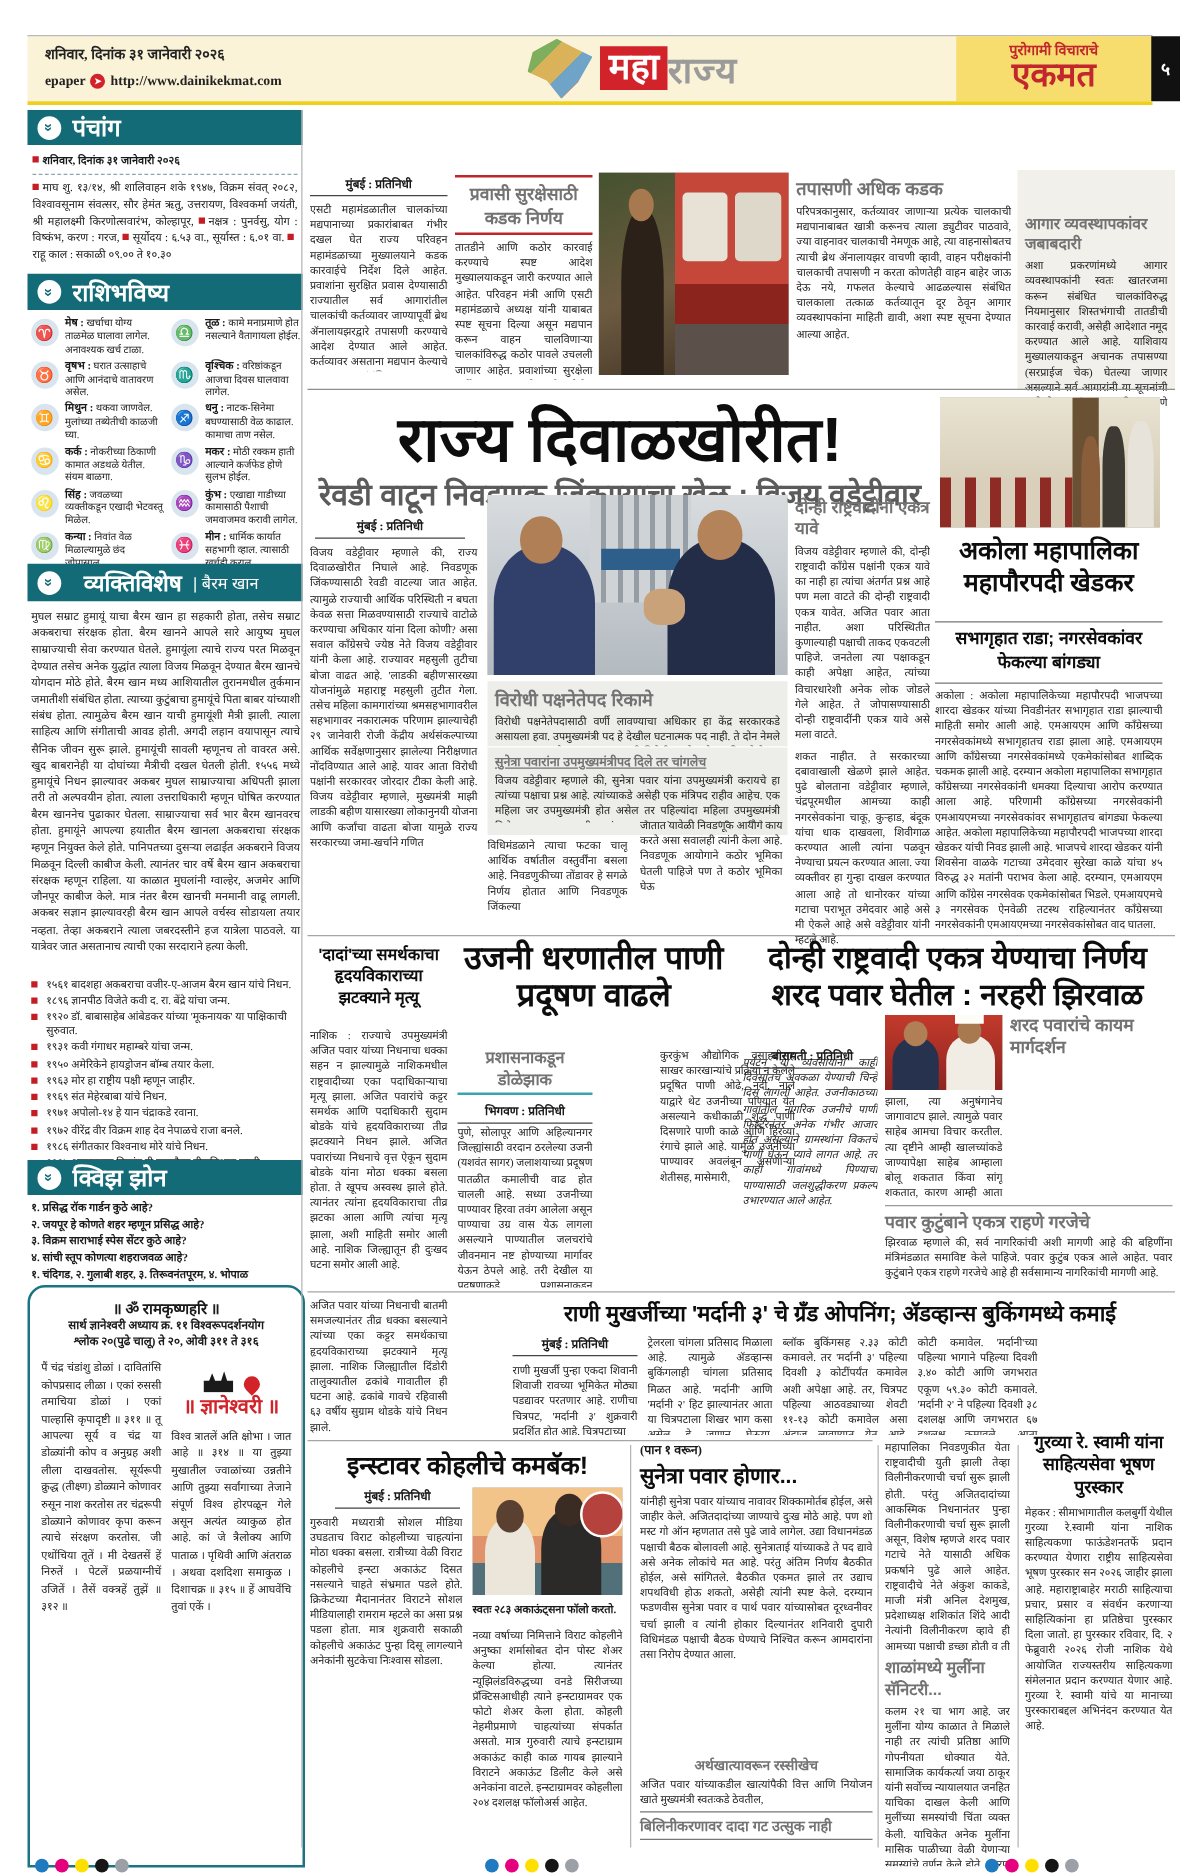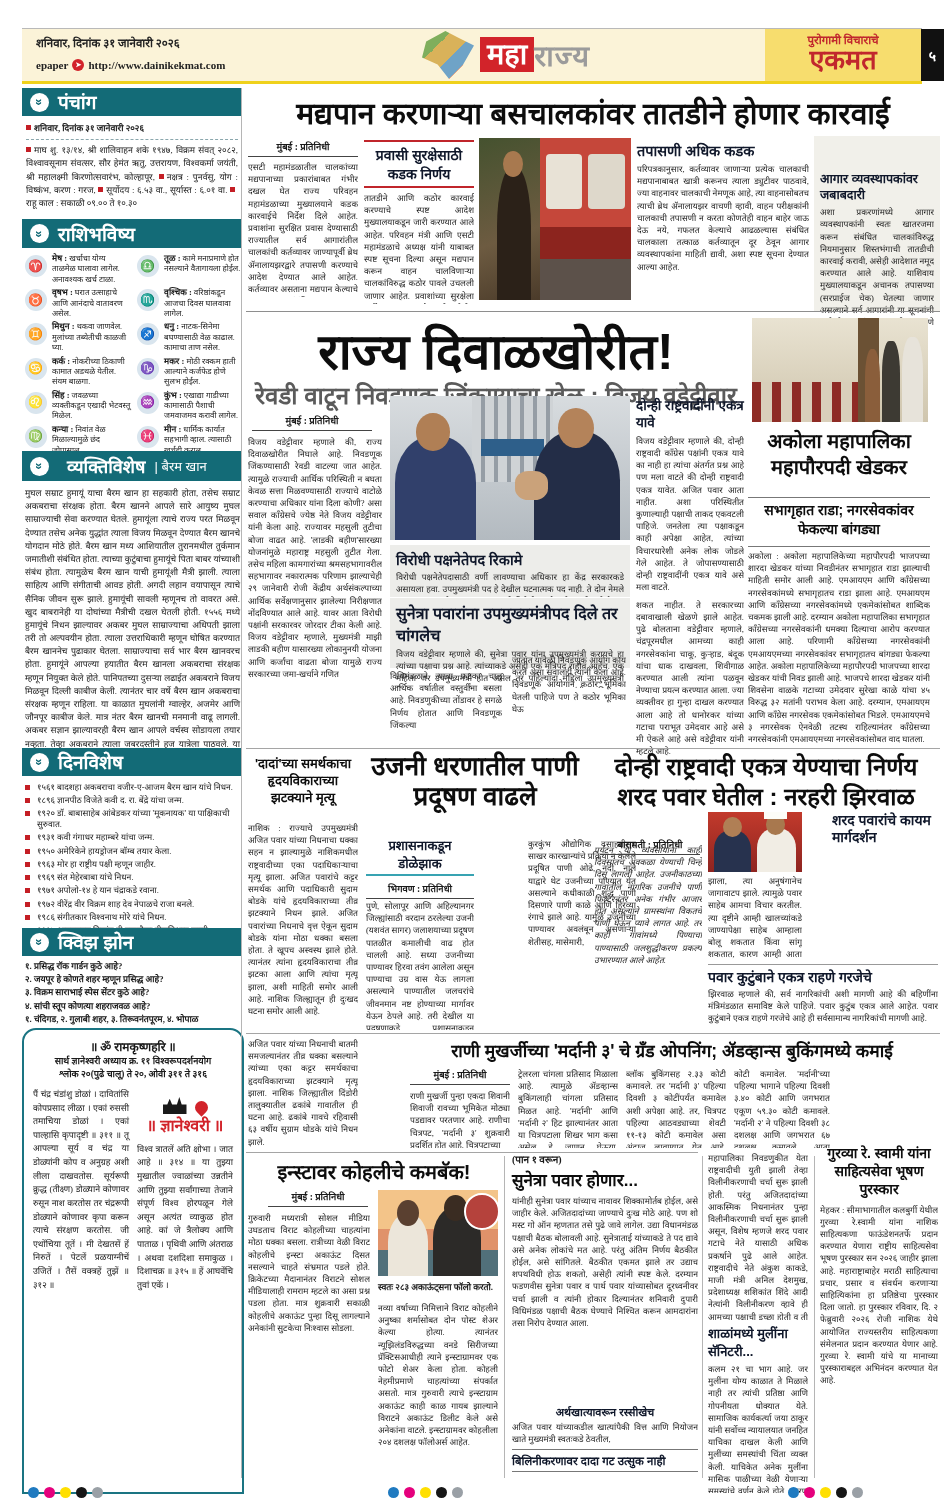--- a/index.html
+++ b/index.html
@@ -53,21 +53,21 @@
           clip-path:polygon(0 100%,0 45%,20% 45%,30% 10%,40% 45%,60% 45%,70% 0,80% 45%,100% 45%,100% 100%);}
   .pin{display:inline-block;width:13px;height:13px;background:#d2232a;border-radius:50% 50% 50% 0;transform:rotate(-45deg);}
   .dny-text{color:#d2232a;font-weight:bold;font-size:16px;}
   
   .headline{font-weight:bold;color:#0d0d0d;font-family:"Liberation Sans",sans-serif;}
   .col-txt{font-size:8.6px;line-height:1.42;text-align:justify;color:#1c1c1c;overflow:hidden;}
   .date-l{font-size:9.5px;font-weight:bold;text-align:center;border-bottom:1px solid #444;
           padding-bottom:3px;margin-bottom:4px;}
   .gray-bg{background:#ededea;}
   .boxpad{padding:4px 6px;}
-  .sub-t{font-weight:bold;font-family:"Liberation Sans",sans-serif;color:#0f172a;}
+  .sub-t{font-weight:bold;font-family:"Liberation Sans",sans-serif;color:#737373;}
   .red-rules{border-top:2px solid #c0252b;}
   .hline{background:#8e8e8e;height:1px;}
   .vline{background:#b5b5b5;width:1px;}
   .photo{position:absolute;overflow:hidden;background:#b9b2a6;}
   .fig{position:absolute;}
   .cap{font-size:8.8px;font-weight:bold;line-height:1.3;}
   .dots{position:absolute;display:flex;gap:5px;}
   .dot{width:11px;height:11px;border-radius:50%;}
   .d1{background:#1f7ac0;}.d2{background:#e5007d;}.d3{background:#ffdf00;}.d4{background:#161616;}.d5{background:#9aa0a6;}
 </style>
@@ -173,26 +173,20 @@
   <div class="abs sec-head" style="left:22px;top:451px;width:204px;height:30px;font-size:18px;">
     <span class="sec-ic">
         <span>»</span>
       </span>
     <span></span>
     <span>व्यक्तिविशेष</span>
     <span style="font-weight:normal;font-size:13px;">| <span>बैरम खान</span></span>
   </div>
   <div class="abs small-txt" style="left:25px;top:487px;width:215px;height:256px;">मुघल सम्राट हुमायूं याचा बैरम खान हा सहकारी होता, तसेच सम्राट अकबराचा संरक्षक होता. बैरम खानने आपले सारे आयुष्य मुघल साम्राज्याची सेवा करण्यात घेतले. हुमायूंला त्याचे राज्य परत मिळवून देण्यात तसेच अनेक युद्धांत त्याला विजय मिळवून देण्यात बैरम खानचे योगदान मोठे होते. बैरम खान मध्य आशियातील तुरानमधील तुर्कमान जमातीशी संबंधित होता. त्याच्या कुटुंबाचा हुमायूंचे पिता बाबर यांच्याशी संबंध होता. त्यामुळेच बैरम खान याची हुमायूंशी मैत्री झाली. त्याला साहित्य आणि संगीताची आवड होती. अगदी लहान वयापासून त्याचे सैनिक जीवन सुरू झाले. हुमायूंची सावली म्हणूनच तो वावरत असे. खुद बाबरानेही या दोघांच्या मैत्रीची दखल घेतली होती. १५५६ मध्ये हुमायूंचे निधन झाल्यावर अकबर मुघल साम्राज्याचा अधिपती झाला तरी तो अल्पवयीन होता. त्याला उत्तराधिकारी म्हणून घोषित करण्यात बैरम खाननेच पुढाकार घेतला. साम्राज्याचा सर्व भार बैरम खानवरच होता. हुमायूंने आपल्या हयातीत बैरम खानला अकबराचा संरक्षक म्हणून नियुक्त केले होते. पानिपतच्या दुसऱ्या लढाईत अकबराने विजय मिळवून दिल्ली काबीज केली. त्यानंतर चार वर्षे बैरम खान अकबराचा संरक्षक म्हणून राहिला. या काळात मुघलांनी ग्वाल्हेर, अजमेर आणि जौनपूर काबीज केले. मात्र नंतर बैरम खानची मनमानी वाढू लागली. अकबर सज्ञान झाल्यावरही बैरम खान आपले वर्चस्व सोडायला तयार नव्हता. तेव्हा अकबराने त्याला जबरदस्तीने हज यात्रेला पाठवले. या यात्रेवर जात असतानाच त्याची एका सरदाराने हत्या केली.</div>
 
-  <div class="abs sec-head" style="left:22px;top:748px;width:204px;height:28px;font-size:19px;">
-    <span class="sec-ic">
-        <span>»</span>
-      </span>
-    <span>दिनविशेष</span>
-  </div>
   <div class="abs" style="left:25px;top:782px;width:215px;height:144px;">
     <div class="din-item">
         <span class="sq"></span>
         <span>१५६१  बादशहा अकबराचा वजीर-ए-आजम बैरम खान यांचे निधन.</span>
       </div>
     <div class="din-item">
         <span class="sq"></span>
         <span>१८९६  ज्ञानपीठ विजेते कवी द. रा. बेंद्रे यांचा जन्म.</span>
       </div>
     <div class="din-item">
@@ -263,21 +257,20 @@
             </div>
           <div class="dny-text">॥ <span>ज्ञानेश्वरी</span> ॥</div>
         </div>
         <span>विश्व त्रातलें अति क्षोभा । जात आहे ॥ ३१४ ॥ या तुझ्या मुखातील ज्वाळांच्या उन्नतीने आणि तुझ्या सर्वांगाच्या तेजाने संपूर्ण विश्व होरपळून गेले असून अत्यंत व्याकुळ होत आहे. कां जे त्रैलोक्य आणि पाताळ । पृथिवी आणि अंतराळ । अथवा दशदिशा समाकुळ । दिशाचक्र ॥ ३१५ ॥ हें आघवेंचि तुवां एकें ।</span>
       </div>
     </div>
   </div>
 
   <div class="abs vline" style="left:241px;top:88px;height:1390px;"></div>
 
-  <div class="abs headline" style="left:246px;top:92px;width:694px;height:42px;font-size:30px;text-align:center;">मद्यपान करणाऱ्या बसचालकांवर तातडीने होणार कारवाई</div>
 
   <div class="abs" style="left:248px;top:140px;width:110px;height:160px;">
     <div class="date-l">मुंबई : प्रतिनिधी</div>
     <div class="col-txt" style="height:136px;">एसटी महामंडळातील चालकांच्या मद्यपानाच्या प्रकारांबाबत गंभीर दखल घेत राज्य परिवहन महामंडळाच्या मुख्यालयाने कडक कारवाईचे निर्देश दिले आहेत. प्रवाशांना सुरक्षित प्रवास देण्यासाठी राज्यातील सर्व आगारांतील चालकांची कर्तव्यावर जाण्यापूर्वी ब्रेथ ॲनालायझरद्वारे तपासणी करण्याचे आदेश देण्यात आले आहेत. कर्तव्यावर असताना मद्यपान केल्याचे आढळल्यास संबंधित चालक-वाहक तसेच नियंत्रकांवर तातडीने कारवाई करण्यात येणार आहे.</div>
   </div>
 
   <div class="abs" style="left:364px;top:140px;width:110px;height:160px;">
     <div class="sub-t red-rules" style="font-size:14px;text-align:center;padding:3px 0;border-bottom:2px solid #c0252b;">प्रवासी सुरक्षेसाठी कडक निर्णय</div>
     <div class="col-txt" style="height:112px;margin-top:4px;">तातडीने आणि कठोर कारवाई करण्याचे स्पष्ट आदेश मुख्यालयाकडून जारी करण्यात आले आहेत. परिवहन मंत्री आणि एसटी महामंडळाचे अध्यक्ष यांनी याबाबत स्पष्ट सूचना दिल्या असून मद्यपान करून वाहन चालविणाऱ्या चालकांविरुद्ध कठोर पावले उचलली जाणार आहेत. प्रवाशांच्या सुरक्षेला सर्वोच्च प्राधान्य देत ही मोहीम अधिक कार्यशाळा आणि संबंधित करण्यात आली आहे.</div>
   </div>
@@ -326,21 +319,21 @@
     <div class="sub-t" style="font-size:13.5px;line-height:1.25;">दोन्ही राष्ट्रवादींनी एकत्र यावे</div>
     <div class="col-txt" style="height:158px;margin-top:3px;">विजय वडेट्टीवार म्हणाले की, दोन्ही राष्ट्रवादी काँग्रेस पक्षांनी एकत्र यावे का नाही हा त्यांचा अंतर्गत प्रश्न आहे पण मला वाटते की दोन्ही राष्ट्रवादी एकत्र यावेत. अजित पवार आता नाहीत. अशा परिस्थितीत कुणाल्याही पक्षाची ताकद एकवटली पाहिजे. जनतेला त्या पक्षाकडून काही अपेक्षा आहेत, त्यांच्या विचारधारेशी अनेक लोक जोडले गेले आहेत. ते जोपासण्यासाठी दोन्ही राष्ट्रवादींनी एकत्र यावे असे मला वाटते.</div>
     <div class="col-txt" style="height:162px;margin-top:6px;">शकत नाहीत. ते सरकारच्या दबावाखाली खेळणे झाले आहेत. पुढे बोलताना वडेट्टीवार म्हणाले, चंद्रपूरमधील आमच्या काही नगरसेवकांना चाकू, कुऱ्हाड, बंदूक यांचा धाक दाखवला, शिवीगाळ करण्यात आली त्यांना पळवून नेण्याचा प्रयत्न करण्यात आला. ज्या व्यक्तीवर हा गुन्हा दाखल करण्यात आला आहे तो धानोरकर यांच्या गटाचा पराभूत उमेदवार आहे असे मी ऐकले आहे असे वडेट्टीवार यांनी म्हटले आहे.</div>
   </div>
 
   <div class="abs gray-bg boxpad" style="left:390px;top:545px;width:228px;height:44px;">
     <div class="sub-t" style="font-size:14.5px;">विरोधी पक्षनेतेपद रिकामे</div>
     <div class="col-txt" style="height:26px;margin-top:2px;">विरोधी पक्षनेतेपदासाठी वर्णी लावण्याचा अधिकार हा केंद्र सरकारकडे असायला हवा. उपमुख्यमंत्री पद हे देखील घटनात्मक पद नाही. ते दोन नेमले जातात. पण घटनेत तरतूद असतानाही विरोधी पक्षनेता हे पद रिकामे ठेवता यावर संशोधन करण्याची गरज काय?</div>
   </div>
   <div class="abs gray-bg boxpad" style="left:390px;top:598px;width:228px;height:62px;">
-    <div class="sub-t" style="font-size:16px;">सुनेत्रा पवारांना उपमुख्यमंत्रीपद दिले तर चांगलेच</div>
+    <div class="sub-t" style="font-size:10px;text-decoration:underline;">सुनेत्रा पवारांना उपमुख्यमंत्रीपद दिले तर चांगलेच</div>
     <div class="col-txt" style="height:40px;margin-top:2px;">विजय वडेट्टीवार म्हणाले की, सुनेत्रा पवार यांना उपमुख्यमंत्री करायचे हा त्यांच्या पक्षाचा प्रश्न आहे. त्यांच्याकडे असेही एक मंत्रिपद राहीव आहेच. एक महिला जर उपमुख्यमंत्री होत असेल तर पहिल्यांदा महिला उपमुख्यमंत्री मिळेल याचा आम्हालाही आनंदच आहे. त्यांना उपमुख्यमंत्रीपद दिले तर चांगलीच गोष्ट होईल.</div>
   </div>
   <div class="abs col-txt" style="left:390px;top:670px;width:112px;height:76px;">विधिमंडळाने त्याचा फटका चालू आर्थिक वर्षातील वस्तुर्वींना बसला आहे. निवडणुकीच्या तोंडावर हे सगळे निर्णय होतात आणि निवडणूक जिंकल्या</div>
   <div class="abs col-txt" style="left:512px;top:654px;width:114px;height:76px;">जातात यावेळी निवडणूक आयोग काय करते असा सवालही त्यांनी केला आहे. निवडणूक आयोगाने कठोर भूमिका घेतली पाहिजे पण ते कठोर भूमिका घेऊ</div>
 
   <div class="photo" style="left:752px;top:318px;width:176px;height:104px;">
     <div class="fig" style="left:0;top:0;width:100%;height:100%;background:linear-gradient(180deg,#e9e3d2,#cfc5ad);"></div>
     <div class="fig" style="left:0;top:62%;width:60%;height:38%;background:repeating-linear-gradient(90deg,#8e2b25 0 9px,#d9cfba 9px 20px);"></div>
     <div class="fig" style="left:60%;top:0;width:12%;height:100%;background:#6b5134;"></div>
     <div class="fig" style="left:74%;top:22%;width:10%;height:78%;background:#3d3a33;border-radius:40% 40% 0 0;"></div>
@@ -375,21 +368,21 @@
   <div class="abs col-txt" style="left:708px;top:875px;width:94px;height:85px;">झाला, त्या अनुषंगानेच जागावाटप झाले. त्यामुळे पवार साहेब आमचा विचार करतील. त्या दृष्टीने आम्ही खालच्यांकडे जाण्यापेक्षा साहेब आम्हाला बोलू शकतात किंवा सांगू शकतात, कारण आम्ही आता पोरके झालो आहोत.</div>
   <div class="photo" style="left:708px;top:812px;width:94px;height:60px;">
     <div class="fig" style="left:0;top:0;width:100%;height:100%;background:linear-gradient(180deg,#c23a2c,#8e2420);"></div>
     <div class="fig" style="left:6%;top:30%;width:40%;height:70%;background:#27324e;border-radius:45% 45% 0 0;"></div>
     <div class="fig" style="left:16%;top:8%;width:20%;height:34%;background:#b07f55;border-radius:50%;"></div>
     <div class="fig" style="left:52%;top:26%;width:42%;height:74%;background:#f1ede4;border-radius:45% 45% 0 0;"></div>
     <div class="fig" style="left:62%;top:4%;width:20%;height:34%;background:#a8784e;border-radius:50%;"></div>
     <div class="fig" style="left:60%;top:0;width:24%;height:12%;background:#fdfdf8;"></div>
   </div>
   <div class="abs" style="left:808px;top:812px;width:130px;height:148px;">
-    <div class="sub-t" style="font-size:14px;line-height:1.2;margin-left:24px;">शरद पवारांचे कायम मार्गदर्शन</div>
+    <div class="sub-t" style="font-size:14px;line-height:1.2;">शरद पवारांचे कायम मार्गदर्शन</div>
   </div>
   <div class="abs" style="left:708px;top:964px;width:230px;height:64px;border-top:1px solid #999;">
     <div class="sub-t" style="font-size:14px;padding-top:2px;">पवार कुटुंबाने एकत्र राहणे गरजेचे</div>
     <div class="col-txt" style="height:42px;margin-top:2px;">झिरवाळ म्हणाले की, सर्व नागरिकांची अशी मागणी आहे की बहिणींना मंत्रिमंडळात समाविष्ट केले पाहिजे. पवार कुटुंब एकत्र आले आहेत. पवार कुटुंबाने एकत्र राहणे गरजेचे आहे ही सर्वसामान्य नागरिकांची मागणी आहे.</div>
   </div>
   <div class="abs" style="left:804px;top:838px;width:134px;">
     
   </div>
   <div class="abs date-l" style="left:600px;top:838px;width:100px;">बारामती : प्रतिनिधी</div>
 

